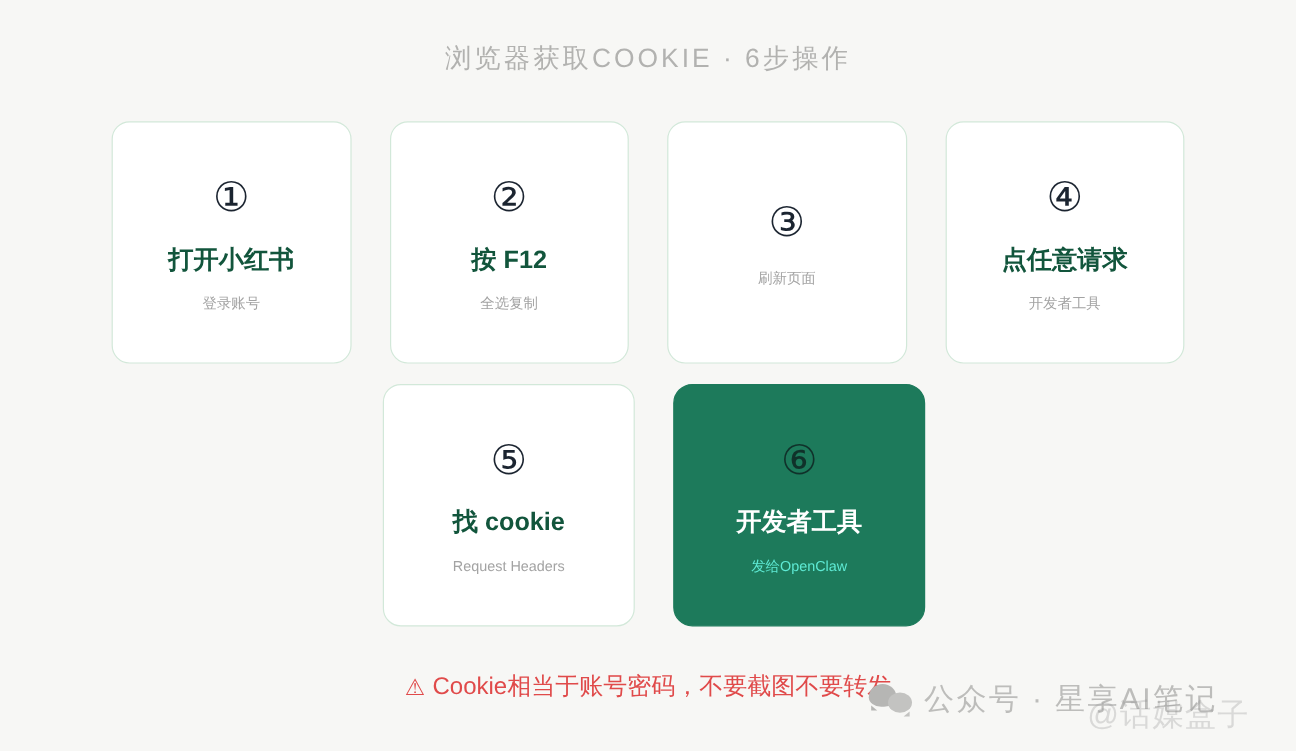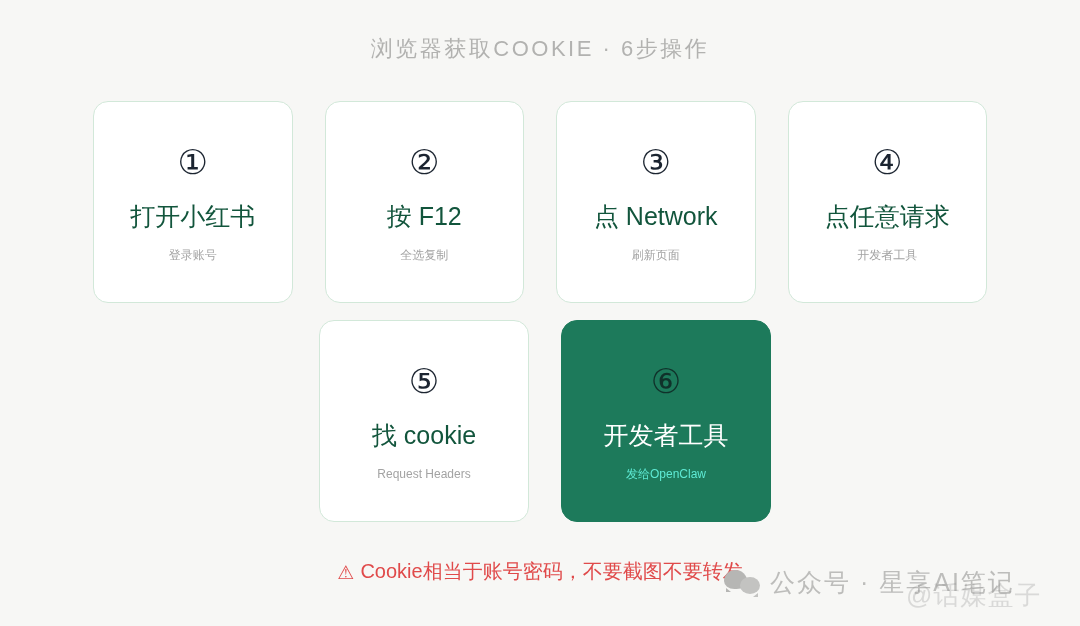--- a/index.html
+++ b/index.html
@@ -77,22 +77,22 @@
     color: #1b2430;
     font-family: "DejaVu Sans", sans-serif;
     font-weight: 400;
     margin-bottom: 22px;
   }
   .card.highlight .num {
     color: #10312a;
   }
 
   .card .c-title {
-    font-size: 25px;
-    font-weight: normal;
+    font-size: 21px;
+    font-weight: bold;
     color: #12553c;
     line-height: 1.2;
     margin-bottom: 17px;
     white-space: nowrap;
   }
   .card.highlight .c-title {
     color: #ffffff;
   }
 
   .card .c-sub {
@@ -215,21 +215,20 @@
       </div>
 
       <div class="card">
         <div class="num">②</div>
         <div class="c-title">按 F12</div>
         <div class="c-sub">全选复制</div>
       </div>
 
       <div class="card">
         <div class="num">③</div>
-        <div class="c-title">点 Network</div>
         <div class="c-sub">刷新页面</div>
       </div>
 
       <div class="card">
         <div class="num">④</div>
         <div class="c-title">点任意请求</div>
         <div class="c-sub">开发者工具</div>
       </div>
 
     </div>

